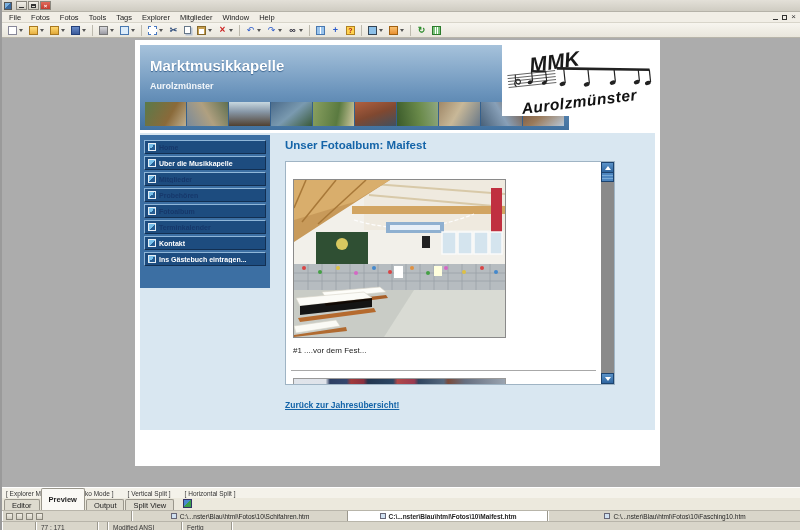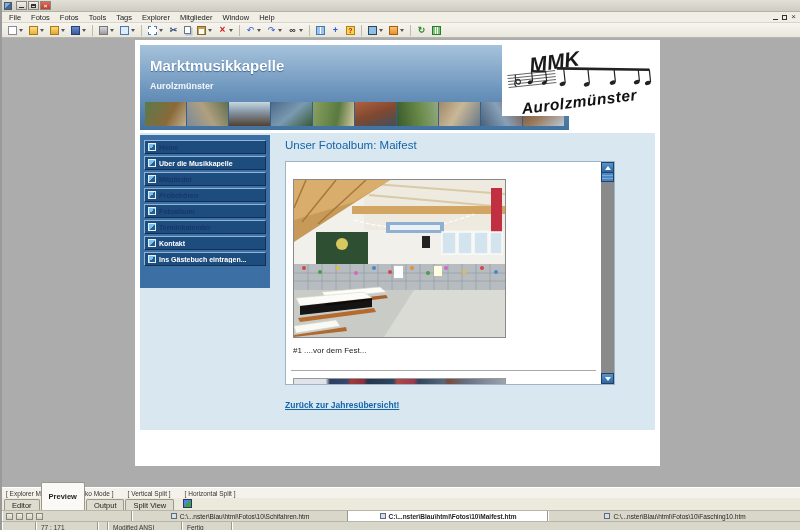--- a/index.html
+++ b/index.html
@@ -72,21 +72,21 @@
 
   .band{position:absolute;left:5px;top:93px;width:515px;height:297px;background:#d9e7f1;}
   .sidebar{position:absolute;left:0;top:2px;width:130px;height:153px;background:#3c6fa3;padding:5px 4px;}
   .nav-btn{height:14px;margin-bottom:2px;background:#1d4c7f;border-top:1px solid #8fb6d8;border-left:1px solid #8fb6d8;border-right:1px solid #122f52;border-bottom:1px solid #122f52;display:flex;align-items:center;padding-left:3px;cursor:pointer;}
   .nav-ico{width:8px;height:8px;border:1px solid #e8eef4;background:linear-gradient(135deg,#79c0ea 50%,#255c92 50%);margin-right:3px;flex:none;}
   .nav-label{font-size:7px;font-weight:bold;white-space:nowrap;overflow:hidden;}
   .tone-dark{color:#16386b;}
   .tone-light{color:#ffffff;}
 
   .main{position:absolute;left:145px;top:6px;width:365px;}
-  .page-h1{font-size:11.5px;font-weight:normal;color:#1464a8;}
+  .page-h1{font-size:11.5px;font-weight:bold;color:#1464a8;}
   .page-note{font-size:8.5px;color:#333;margin-top:6px;}
   .scrollbox{position:relative;margin-top:10px;width:330px;height:224px;background:#fff;border:1px solid #9fb4c4;overflow:hidden;}
   .photo{position:absolute;left:7px;top:17px;width:213px;height:159px;border:1px solid #8a8a8a;background:#fff;}
   .photo svg{display:block;}
   .caption{position:absolute;left:7px;top:184px;font-size:8px;color:#222;}
   .rule{position:absolute;left:5px;top:208px;width:305px;height:1px;background:#a8a8a8;}
   .photo2{position:absolute;left:7px;top:216px;width:213px;height:8px;border:1px solid #999;border-bottom:none;background:linear-gradient(90deg,#e0e4ea 0%,#dfe3ea 15%,#2e3f63 17%,#34476e 25%,#a23a3a 27%,#8a3040 33%,#23364f 35%,#2c4664 47%,#b04848 49%,#9a3a50 57%,#30455f 59%,#55687e 71%,#7a4a3a 73%,#666f80 81%,#9aa4b0 100%);}
   .vscroll{position:absolute;right:0;top:0;width:13px;height:100%;background:#8a8a8a;display:flex;flex-direction:column;}
   .sb-btn{height:11px;background:linear-gradient(180deg,#5b93c9,#2f66a0);border:1px solid #1d4470;display:flex;align-items:center;justify-content:center;}
   .sb-thumb{height:9px;background:repeating-linear-gradient(180deg,#4d86c0 0 2px,#79aad6 2px 3px);border:1px solid #1d4470;border-top:none;}
@@ -96,21 +96,21 @@
   .backlink-row{width:330px;margin-top:9px;}
   .backlink{font-size:8.5px;font-weight:bold;color:#1464a8;text-decoration:underline;cursor:pointer;}
   .page-footer{position:absolute;left:0;top:390px;width:515px;height:36px;background:#fff;text-align:center;}
 
   
   .bottombar{position:absolute;left:0;top:487px;width:800px;height:43px;background:#ece9dd;border-top:1px solid #fff;}
   .mode-row{height:10px;display:flex;align-items:center;padding-left:4px;background:#f4f2ea;}
   .mode-link{font-size:6.5px;color:#333;margin-right:14px;cursor:pointer;white-space:nowrap;}
   .tabs-row{height:13px;display:flex;align-items:flex-end;padding-left:2px;background:#ece9dd;border-bottom:1px solid #b8b5aa;}
   .tab{height:11px;padding:0 7px;font-size:7.5px;color:#222;background:#dedbcf;border:1px solid #9a978c;border-bottom:none;border-radius:2px 2px 0 0;margin-right:1px;display:flex;align-items:center;cursor:pointer;}
-  .tab.active{background:#faf9f5;height:28px;font-weight:bold;}
+  .tab.active{background:#faf9f5;height:22px;font-weight:bold;}
   .tabrow-icon{width:9px;height:9px;margin-left:8px;margin-bottom:2px;background:linear-gradient(135deg,#4a8ad0 50%,#3aa04a 50%);border:1px solid #336;}
   .files-row{height:11px;display:flex;background:#d9d6ca;border-bottom:1px solid #b8b5aa;}
   .file-seg{border-right:1px solid #9a978c;border-left:1px solid #fff;display:flex;align-items:center;justify-content:center;font-size:6.5px;color:#222;white-space:nowrap;overflow:hidden;padding:0 3px;}
   .file-seg .fico{width:6px;height:6px;flex:none;margin-right:3px;border:1px solid #667;background:#cfe0f0;}
   .file-seg.active{background:#fff;font-weight:bold;}
   .icons-seg{width:130px;justify-content:flex-start;padding-left:3px;gap:3px;}
   .tiny-ic{width:7px;height:7px;border:1px solid #88857a;background:linear-gradient(180deg,#f0ede4,#cfccc0);}
   .status-row{height:11px;display:flex;background:#d9d6ca;}
   .status-seg{border-right:1px solid #9a978c;border-left:1px solid #fff;font-size:6.5px;color:#333;display:flex;align-items:center;padding:0 4px;white-space:nowrap;overflow:hidden;}
 </style>

